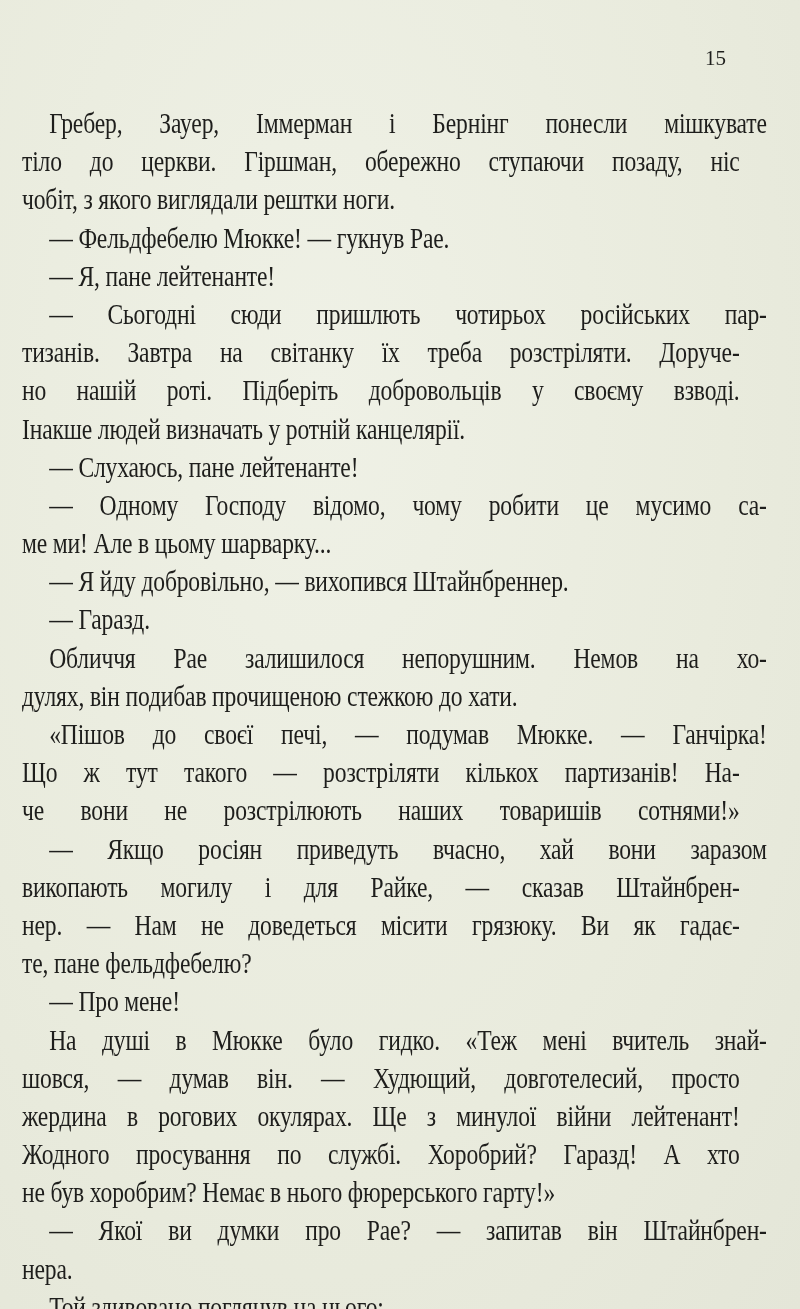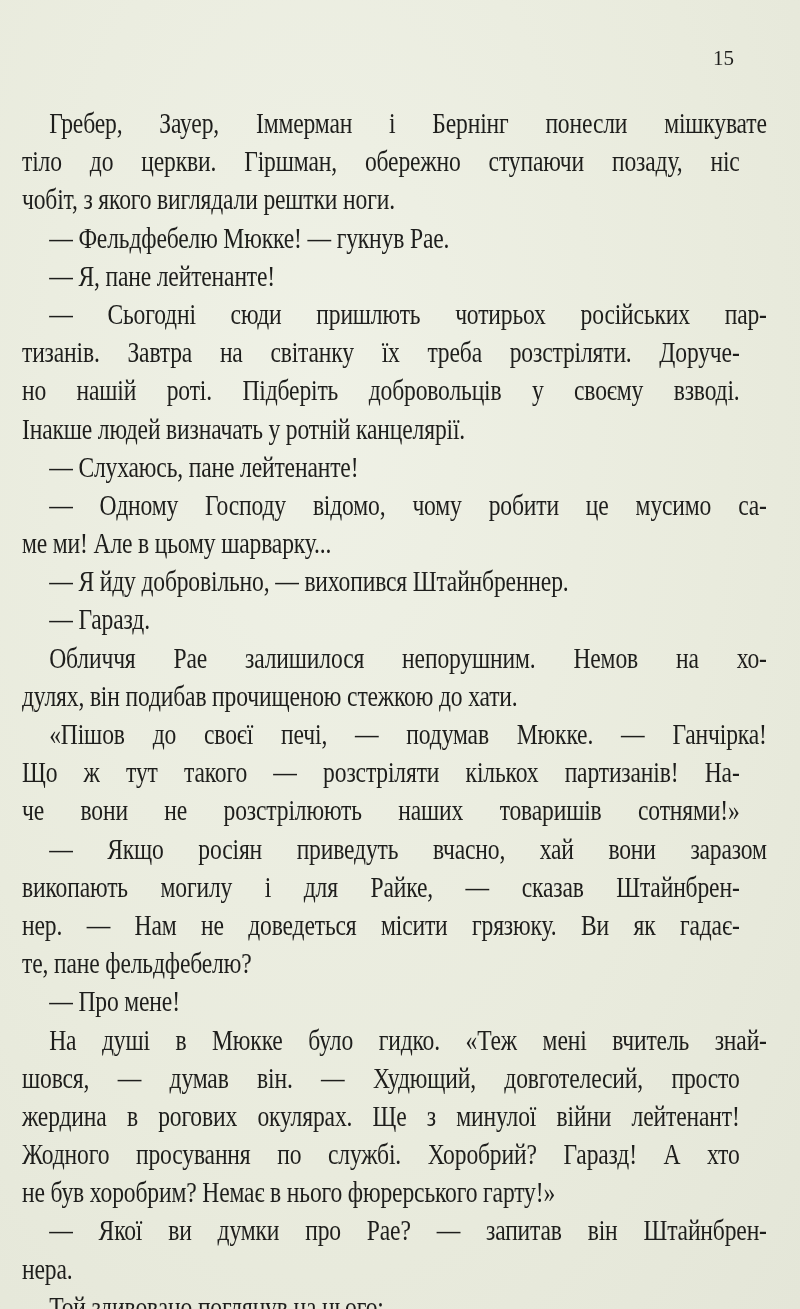--- a/index.html
+++ b/index.html
@@ -12,21 +12,21 @@
       background: #ebede0;
       background-image: radial-gradient(ellipse at 40% 30%, #eff1e6 0%, #e9ebdd 60%, #e4e6d8 100%);
       position: relative;
       overflow: hidden;
       font-family: "Liberation Serif", "DejaVu Serif", serif;
       color: #1e1e1c;
     }
     .page-number {
       position: absolute;
       top: 46px;
-      right: 66px;
+      right: 74px;
       font-size: 21px;
       letter-spacing: 0px;
     }
     .text-block {
       position: absolute;
       top: 104px;
       left: 22px;
       width: 718px;
     }
     .line {

